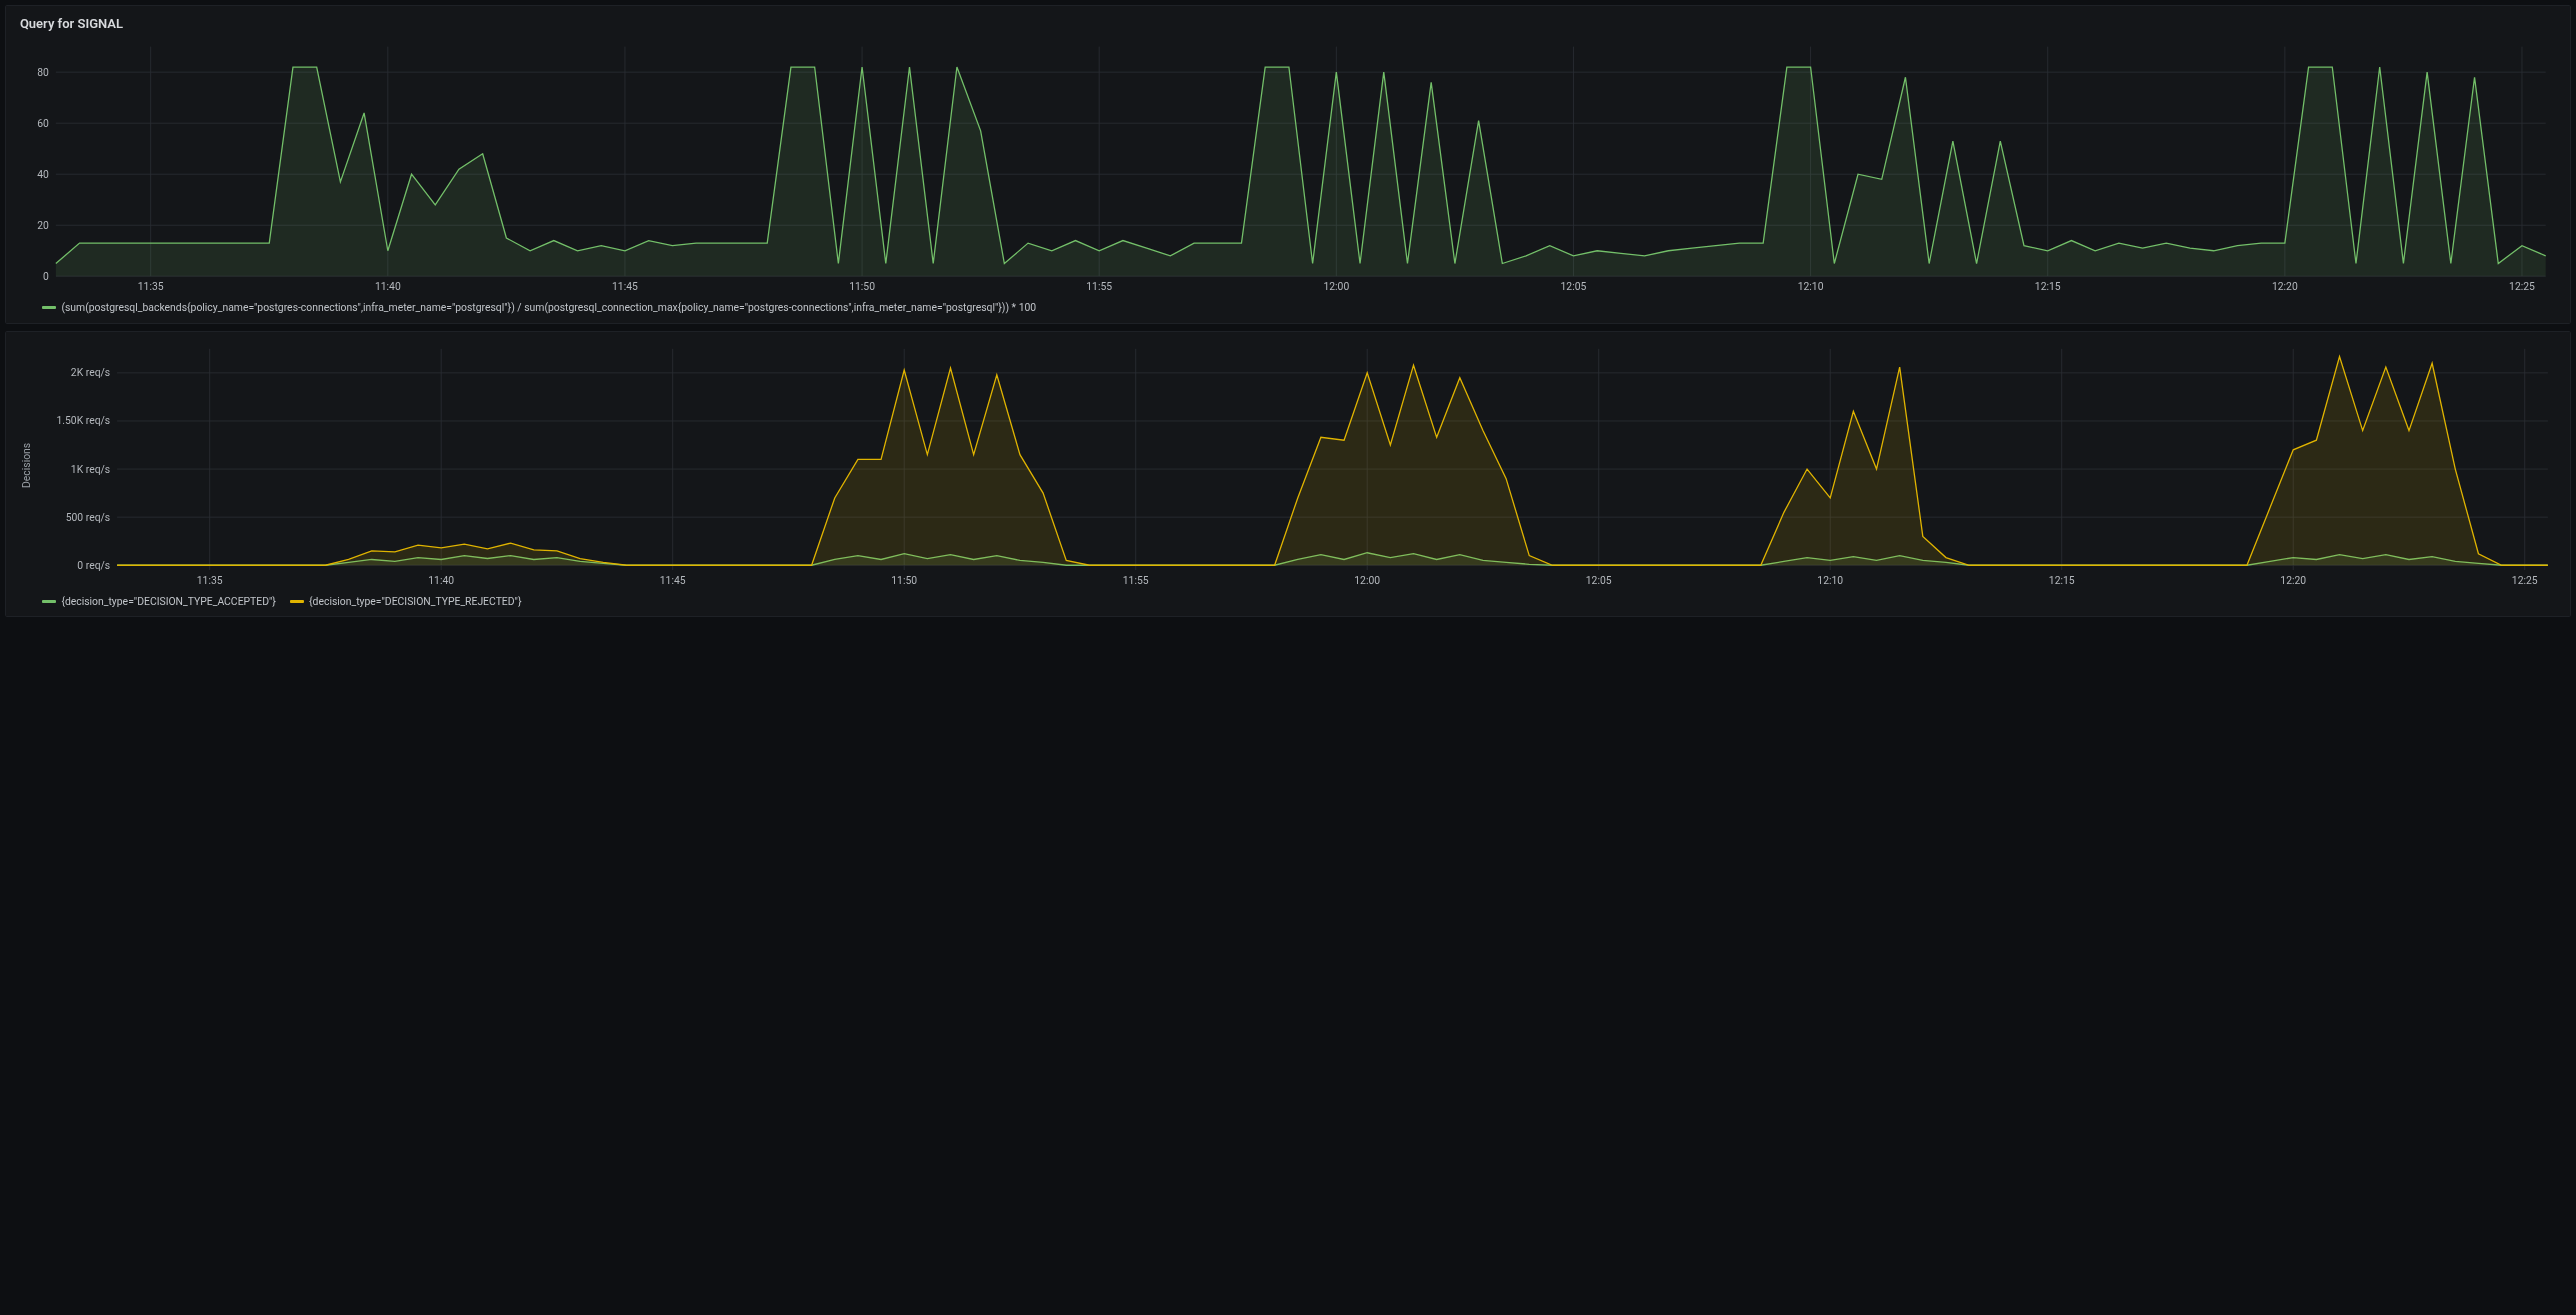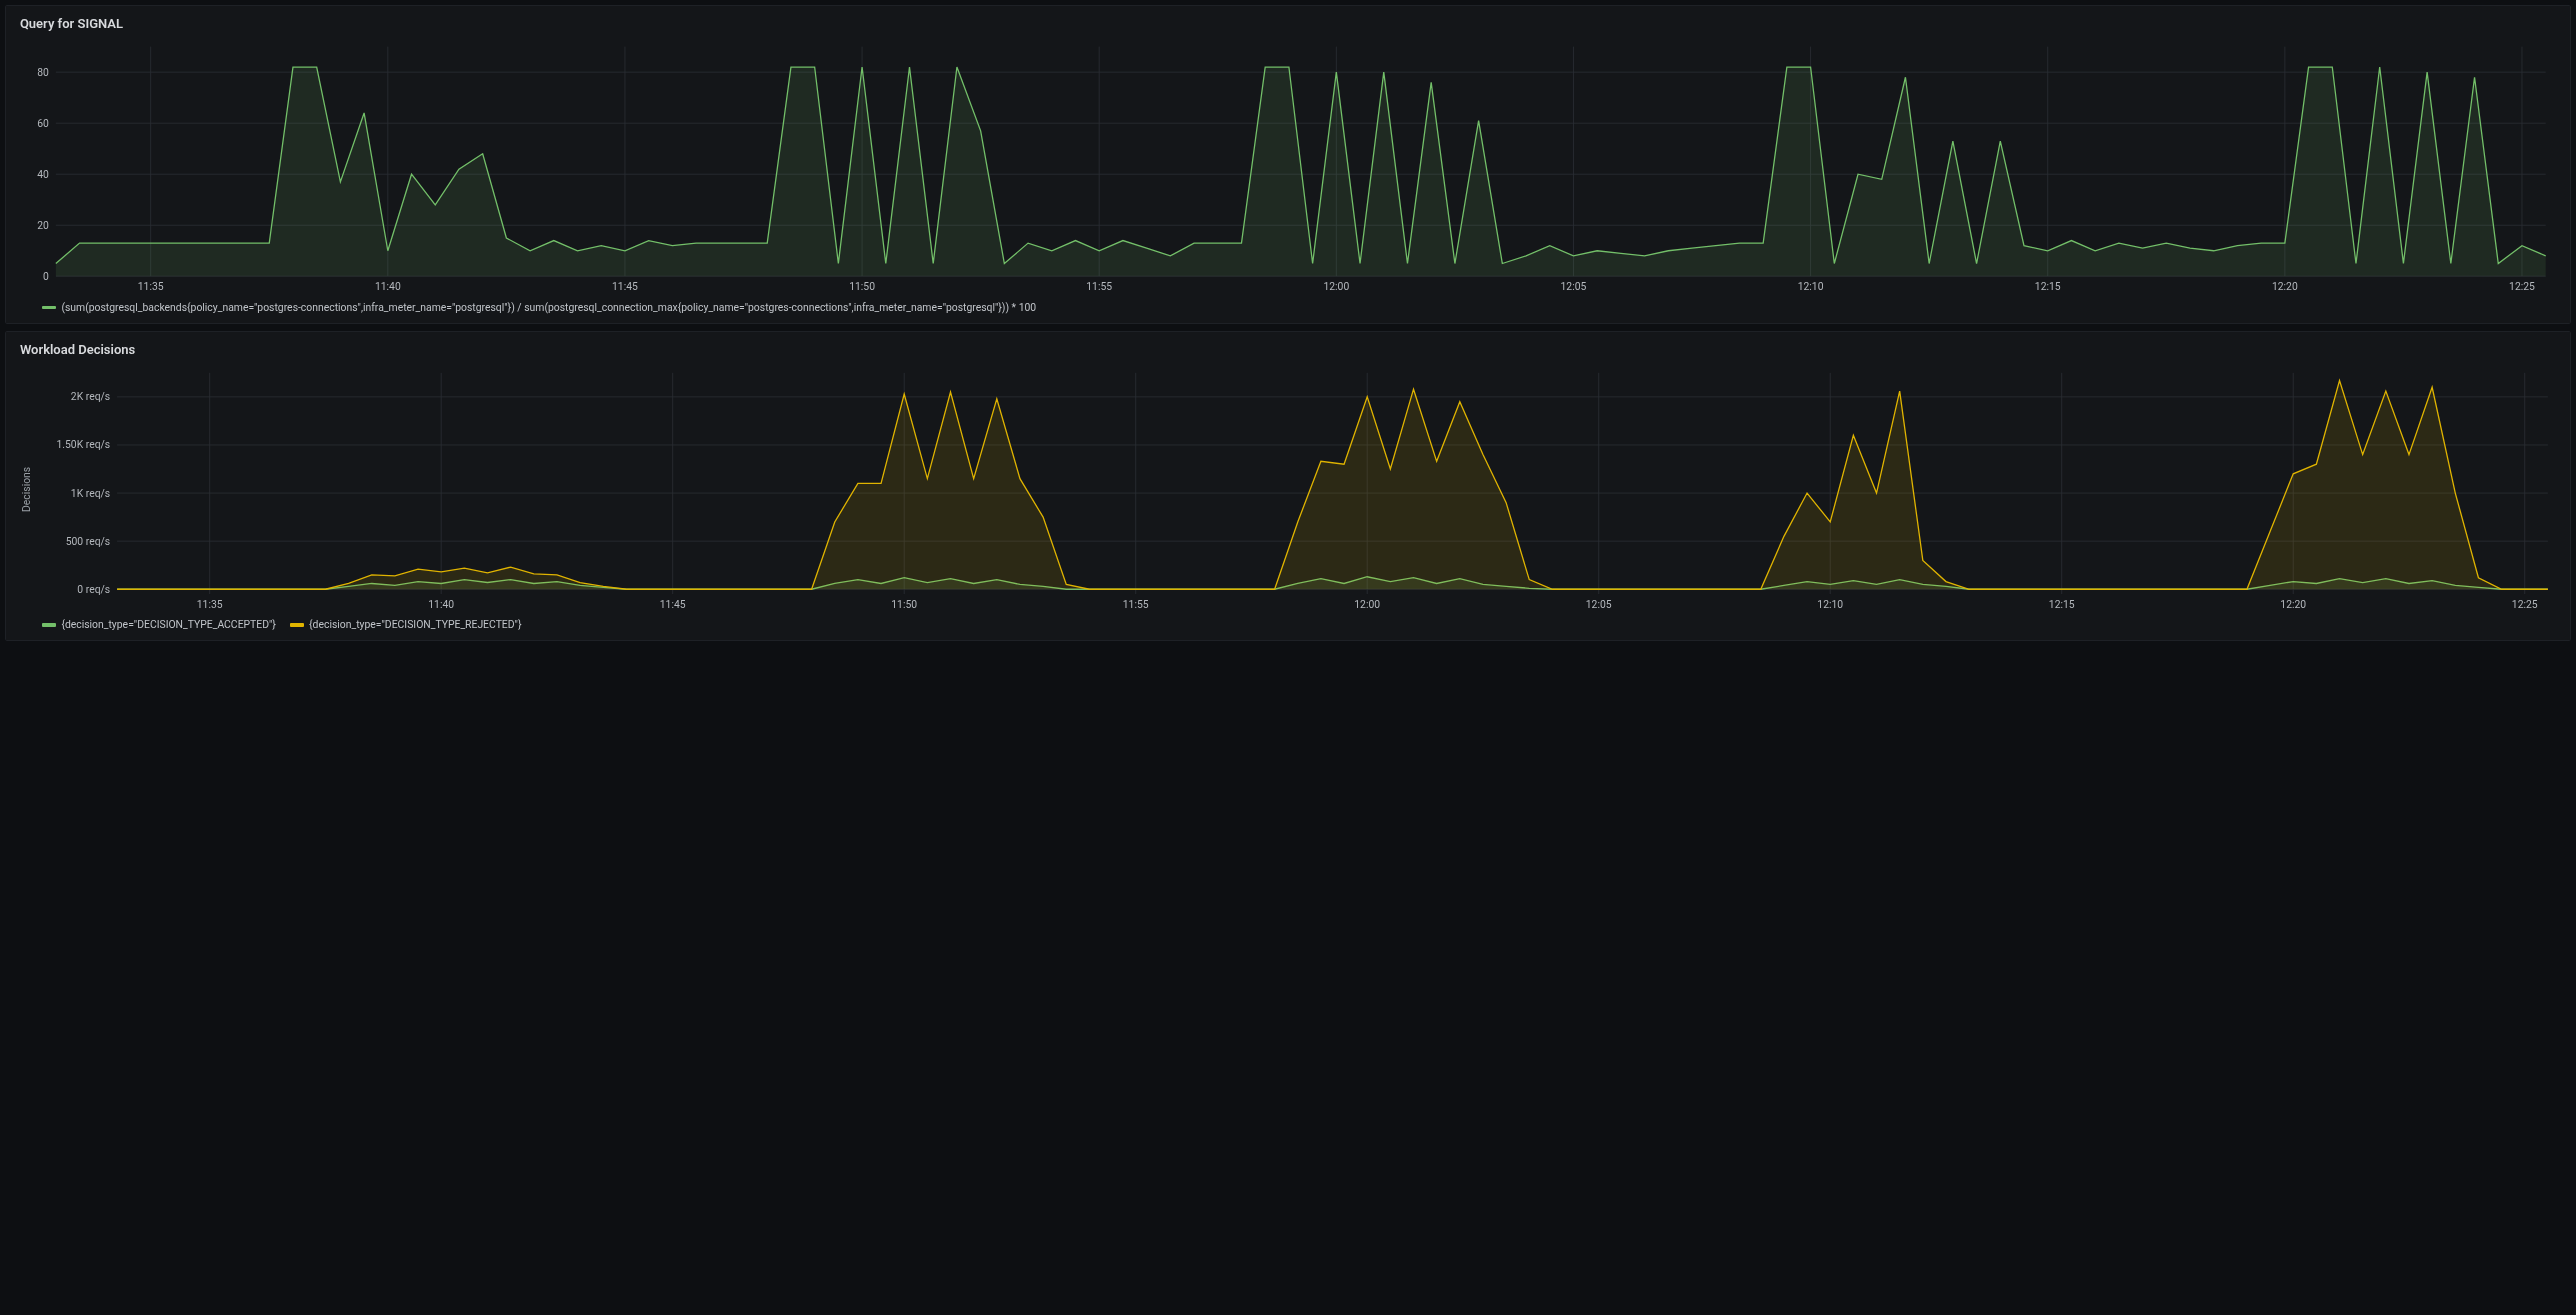--- a/index.html
+++ b/index.html
@@ -111,21 +111,20 @@
     </div>
     <div class="legend">
       <div class="legend-item">
         <span class="swatch" style="background:#73bf69"></span>
         <span>(sum(postgresql_backends{policy_name="postgres-connections",infra_meter_name="postgresql"}) / sum(postgresql_connection_max{policy_name="postgres-connections",infra_meter_name="postgresql"})) * 100</span>
       </div>
     </div>
   </div>
 
   <div class="panel">
-    <div class="panel-title">Workload Decisions</div>
     <div class="chart-wrap">
       <div class="y-label-vert">Decisions</div>
       <div id="chart-workload" style="flex:1;">
           <svg viewBox="0 0 2920 290" width="100%" height="251">
             <line class="grid-line" x1="95" x2="2908" y1="260.4347826086956" y2="260.4347826086956"></line>
             <text class="axis-text y-tick-text" x="87" y="264.4347826086956">0 req/s</text>
             <line class="grid-line" x1="95" x2="2908" y1="204.7826086956522" y2="204.7826086956522"></line>
             <text class="axis-text y-tick-text" x="87" y="208.7826086956522">500 req/s</text>
             <line class="grid-line" x1="95" x2="2908" y1="149.1304347826087" y2="149.1304347826087"></line>
             <text class="axis-text y-tick-text" x="87" y="153.1304347826087">1K req/s</text>

